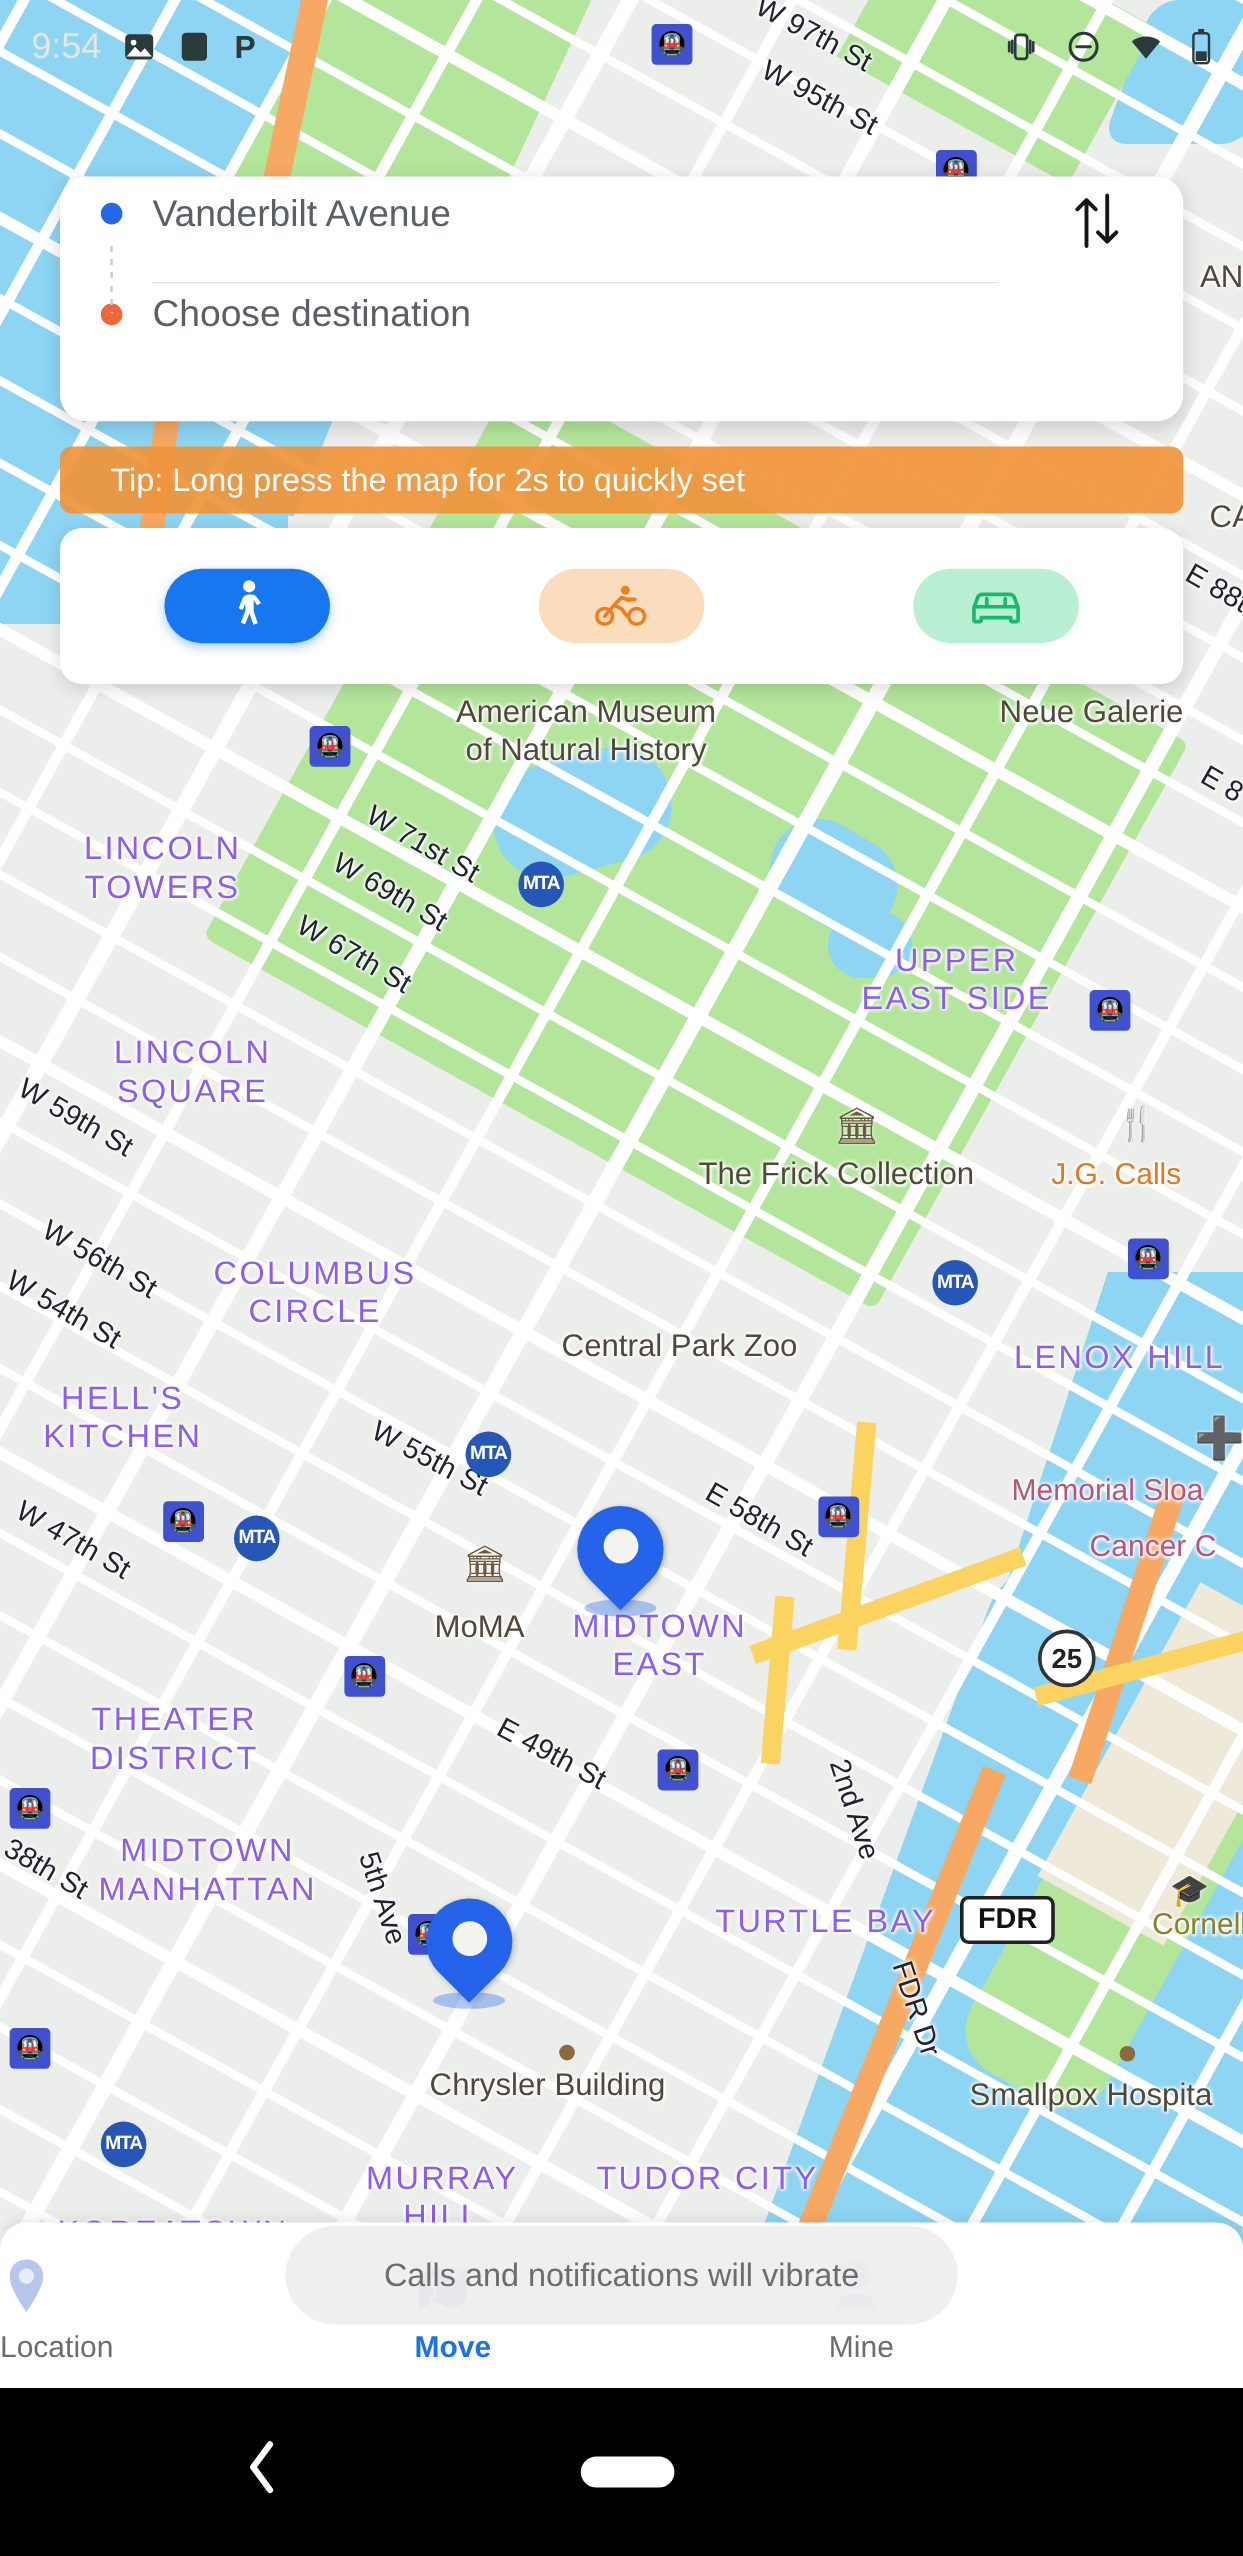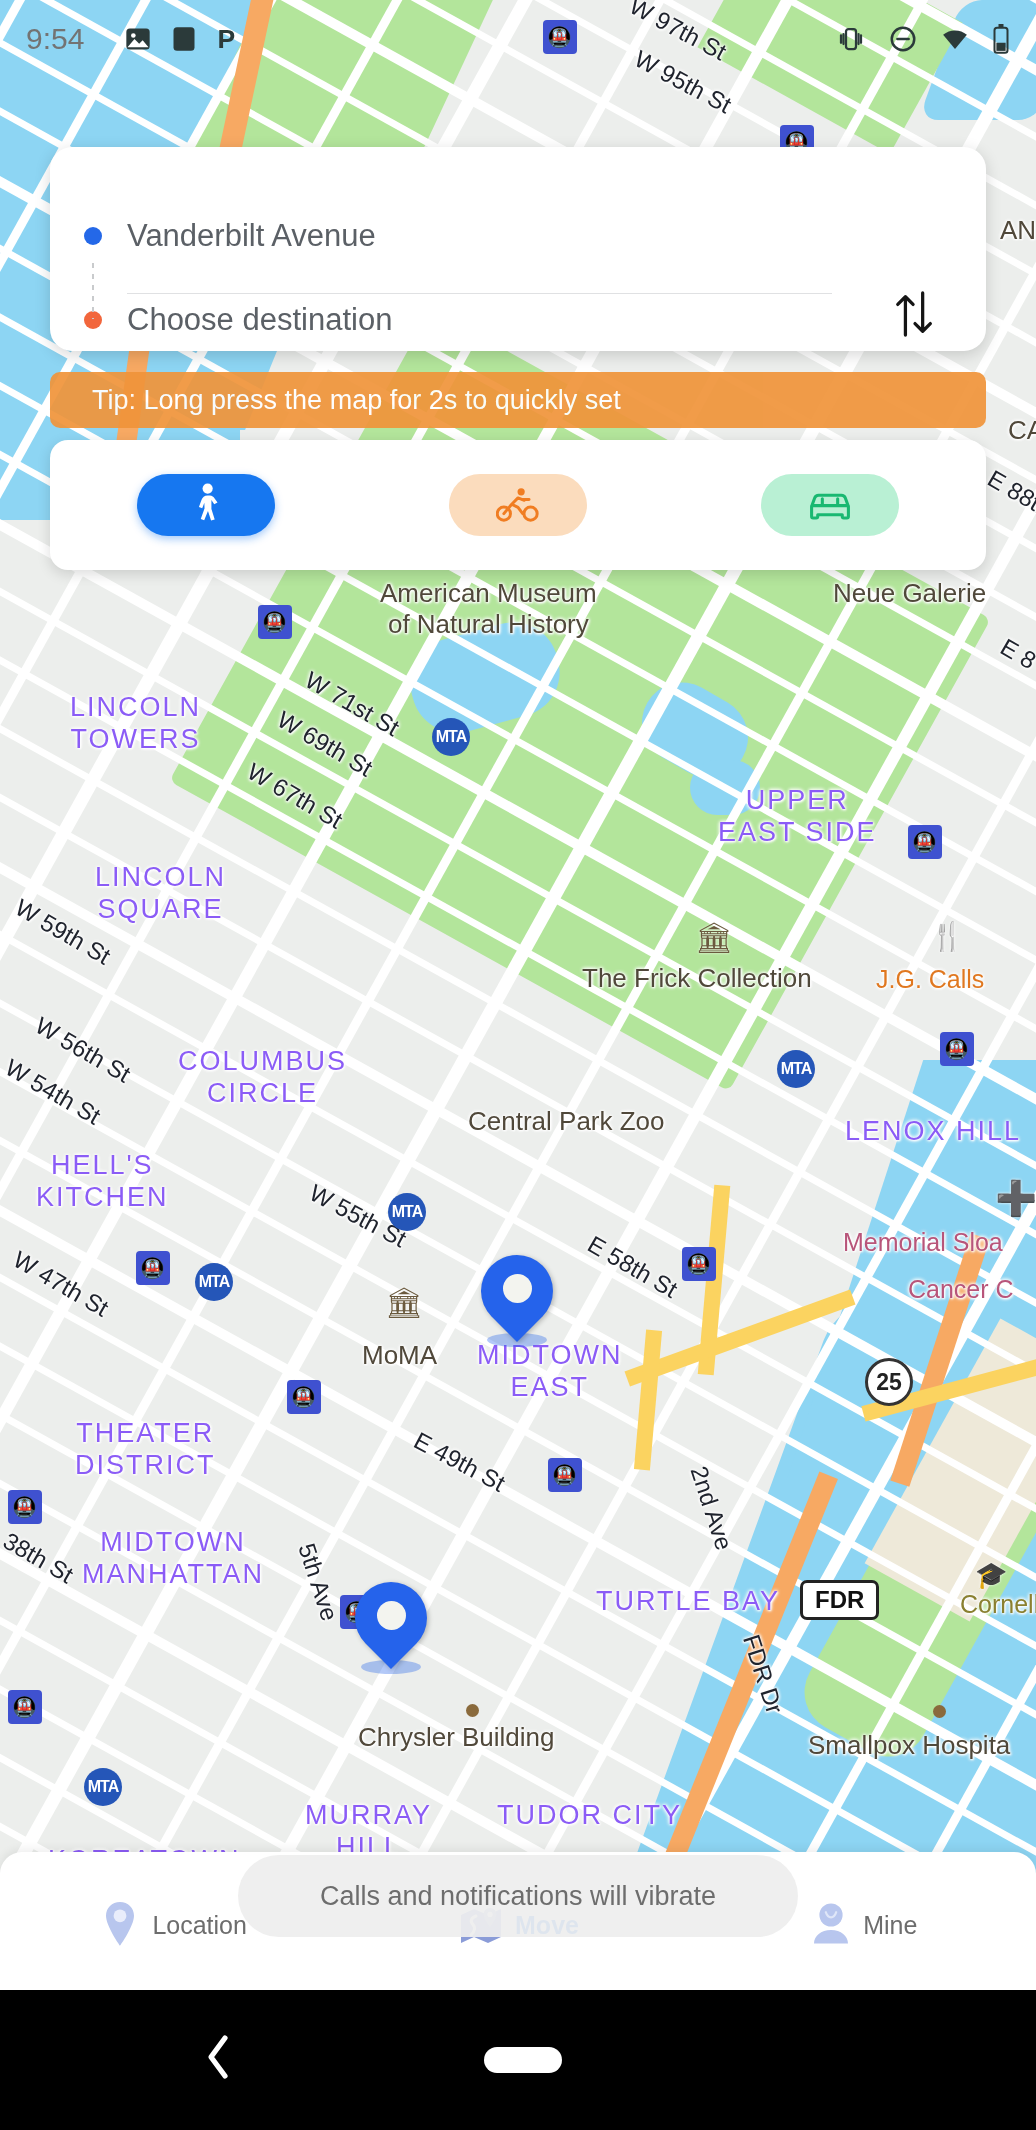--- a/index.html
+++ b/index.html
@@ -143,38 +143,37 @@
 
   
   #statusbar {
     position: absolute;
     left: 0; top: 0; width: 1036px; height: 78px;
     display: flex; align-items: center;
     padding: 0 26px;
     z-index: 40;
   }
   #statusbar .clock {
-    font-size: 30px; color: #737373; font-weight: 500;
-    margin-right: 22px;
+    font-size: 30px; color: #e5e5e5; font-weight: 500;
   }
   #statusbar .sb-left { display:flex; align-items:center; gap: 18px; }
   #statusbar .sb-right { margin-left:auto; display:flex; align-items:center; gap: 22px; }
   .sb-ic { color:#2b3a3a; display:flex; align-items:center; }
 
   
   #route-card {
     position: absolute;
     left: 50px; top: 147px;
     width: 936px; height: 204px;
     background: #fff;
     border-radius: 22px;
     box-shadow: 0 4px 16px rgba(0,0,0,.16);
     z-index: 30;
     padding: 0 34px;
-    display: flex; align-items: flex-end;
+    display: flex; align-items: flex-start;
   }
   .rc-inner { flex: 1; position: relative; }
   .rc-row { display: flex; align-items: center; height: 62px; }
   .dot { width: 18px; height: 18px; border-radius: 50%; flex: none; }
   .dot.start { background: #2468e8; }
   .dot.end { background: #f2663c; }
   .rc-text {
     margin-left: 25px;
     font-size: 31px;
     color: #5b6066;
@@ -265,22 +264,22 @@
     left: 0; top: 1852px; width: 1036px; height: 138px;
     background: #fff;
     border-top-left-radius: 22px;
     border-top-right-radius: 22px;
     display: flex;
     z-index: 42;
     box-shadow: 0 -3px 10px rgba(0,0,0,.07);
   }
   .nav-item {
     flex: 1;
-    display: flex; flex-direction: row;
-    align-items: center; justify-content: center;
+    display: flex; flex-direction: column;
+    align-items: flex-start; justify-content: center;
     gap: 10px;
     padding-top: 8px;
   }
   .nav-label { font-size: 25px; color: #6d6d6d; }
   .nav-item.active .nav-label { color: #1a73e8; font-weight: bold; }
   .nav-ic { height: 52px; display:flex; align-items:flex-end; }
 
   
   #android-nav {
     position: absolute;

